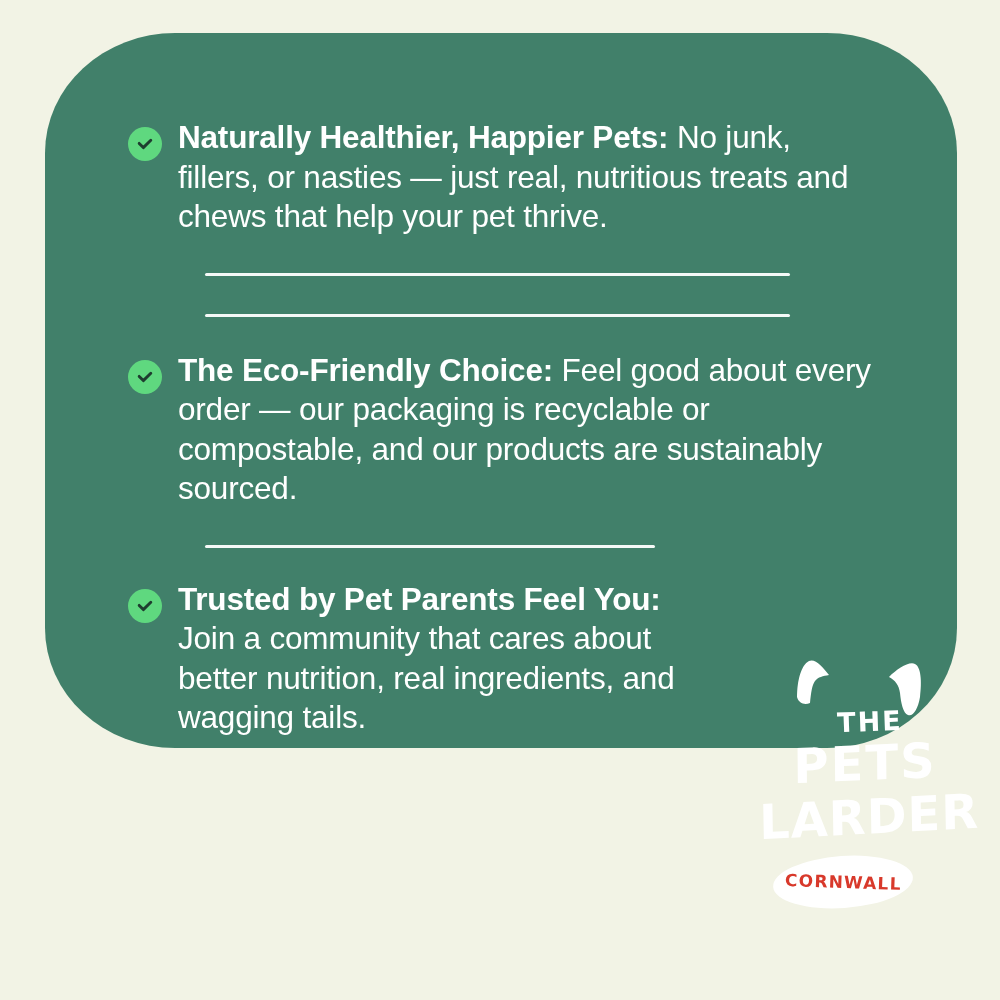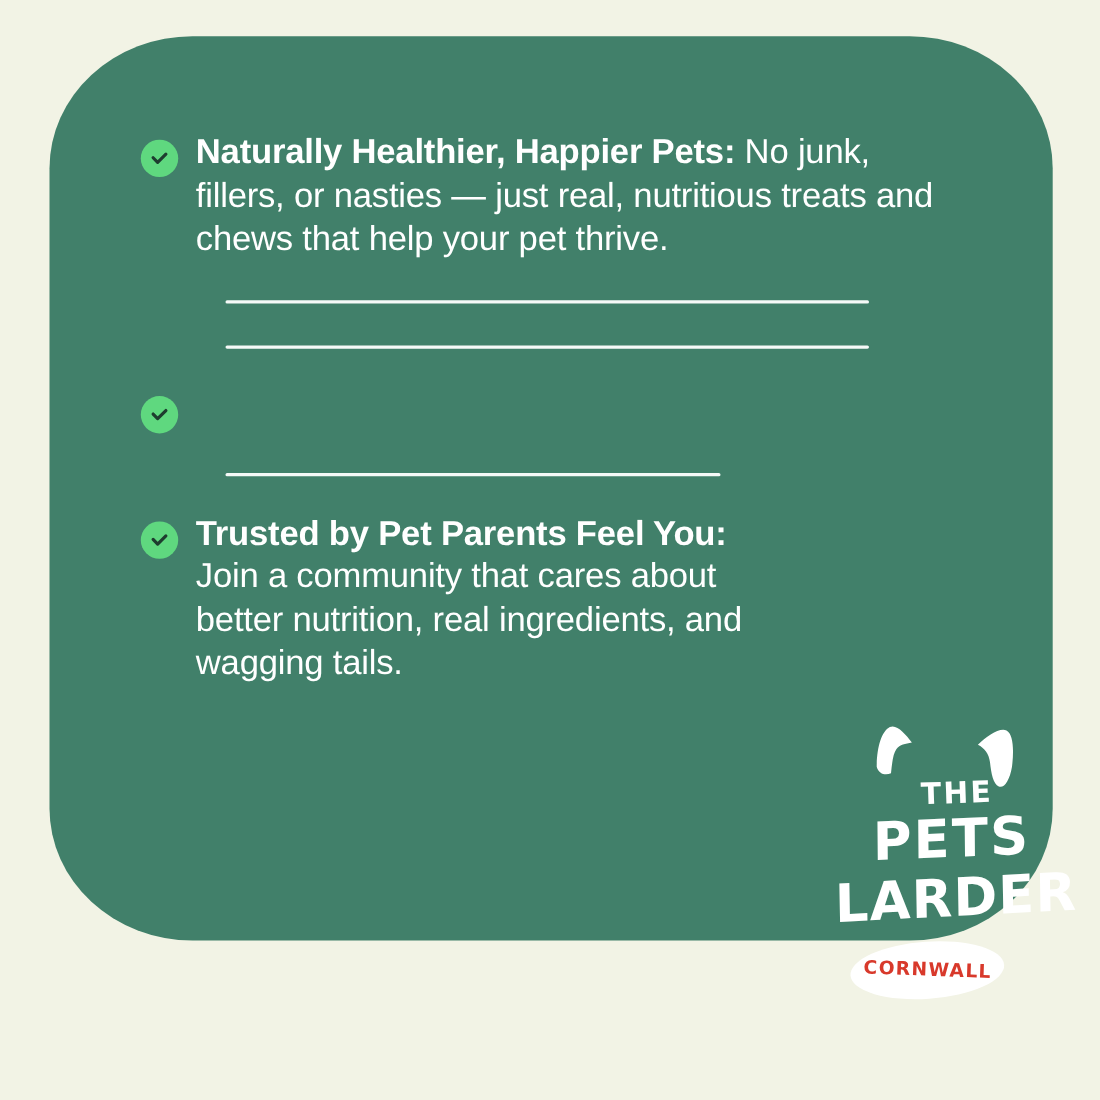--- a/index.html
+++ b/index.html
@@ -12,21 +12,21 @@
   body {
     background:#f2f3e5;
     font-family:"Liberation Sans", sans-serif;
     position:relative;
   }
 
   
   #benefits-card {
     position:absolute;
     left:45px; top:33px;
-    width:912px; height:822px;
+    width:912px; height:715px;
     background:#41806a;
     border-radius:130px 130px 130px 130px / 120px 120px 120px 120px;
   }
 
   
   #benefits-list {
     position:absolute;
     left:83px;            
     top:85px;             
     width:800px;
@@ -162,20 +162,21 @@
 
 
     <div class="divider d1"></div>
 
     <div class="benefit-item i2">
       <span class="check-icon">
         <svg width="20" height="20" viewBox="0 0 20 20" aria-hidden="true">
           <path d="M4.2 9.4 L8.3 13.6 L15.8 6.2" fill="none" stroke="#1E3D2F" stroke-width="2.9" stroke-linecap="round" stroke-linejoin="round"></path>
         </svg>
       </span>
+      <p class="benefit-text"><span class="lead">The Eco-Friendly Choice:</span><span> Feel good about every order — our packaging is recyclable or compostable, and our products are sustainably sourced.</span></p>
     </div>
 
     <div class="divider d2"></div>
 
     <div class="benefit-item i3">
       <span class="check-icon">
         <svg width="20" height="20" viewBox="0 0 20 20" aria-hidden="true">
           <path d="M4.2 9.4 L8.3 13.6 L15.8 6.2" fill="none" stroke="#1E3D2F" stroke-width="2.9" stroke-linecap="round" stroke-linejoin="round"></path>
         </svg>
       </span>

